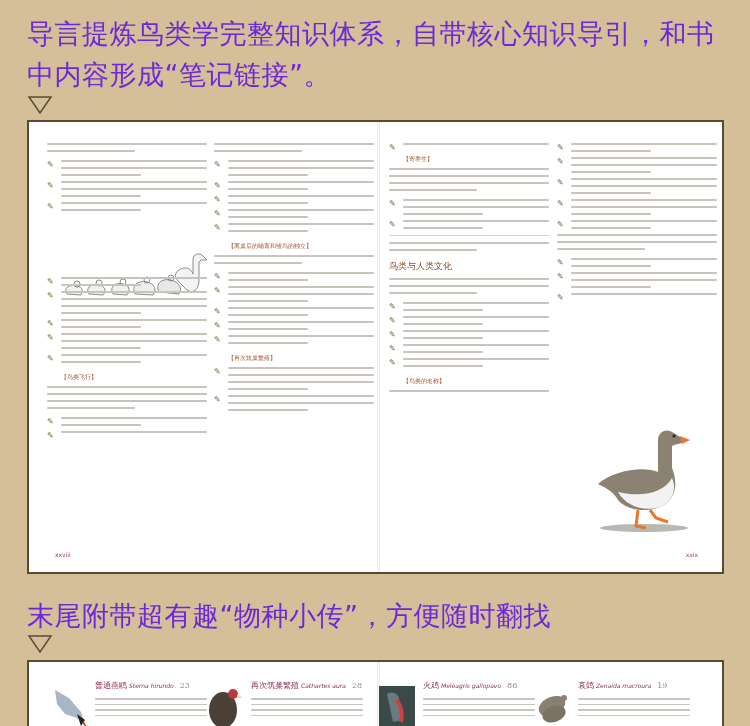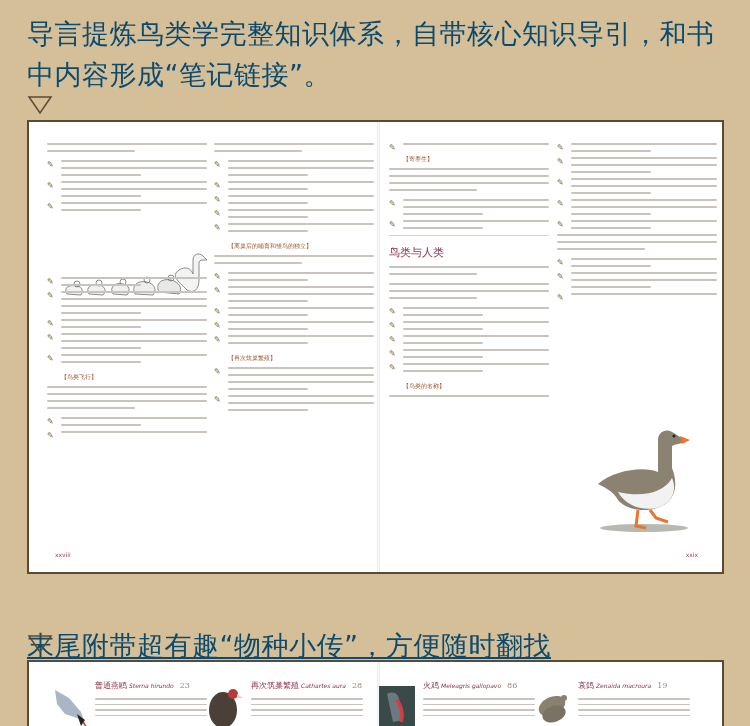--- a/index.html
+++ b/index.html
@@ -8,26 +8,26 @@
     background: #d5bf98;
     font-family: "DejaVu Sans", "Liberation Sans", sans-serif;
     position: relative;
     color: #4a3a26;
   }
   .caption {
     position: absolute;
     left: 27px;
     font-size: 27px;
     line-height: 41px;
-    color: #0c4a6e;
+    color: #6d28d9;
     font-weight: normal;
     letter-spacing: 0.5px;
   }
   .caption-1 { top: 13px; width: 700px; }
-  .caption-2 { top: 625px; width: 700px; text-decoration: underline; }
+  .caption-2 { top: 595px; width: 700px; }
   .down-arrow {
     position: absolute;
     left: 27px;
     width: 26px;
     height: 20px;
   }
   .down-arrow svg { width: 26px; height: 20px; display: block; }
   .arrow-1 { top: 95px; }
   .arrow-2 { top: 634px; }
 
@@ -368,25 +368,25 @@
         <div class="line"></div>
         <div class="line"></div>
         <div class="line" style="width: 55%;"></div>
       </div>
       <div class="bullet">
         <span class="pen">✎</span>
         <div class="line"></div>
         <div class="line" style="width: 55%;"></div>
       </div>
       <div class="rule"></div>
-      <div class="section-head">鸟类与人类</div>
-      <div class="para">
-        <div class="line"></div>
-        <div class="line" style="width: 55%;"></div>
-      </div>
+      <div class="para">
+        <div class="line"></div>
+        <div class="line" style="width: 55%;"></div>
+      </div>
+      <div class="section-head small">鸟类与人类文化</div>
       <div class="para">
         <div class="line"></div>
         <div class="line"></div>
         <div class="line" style="width: 55%;"></div>
       </div>
       <div class="bullet">
         <span class="pen">✎</span>
         <div class="line"></div>
         <div class="line" style="width: 55%;"></div>
       </div>

